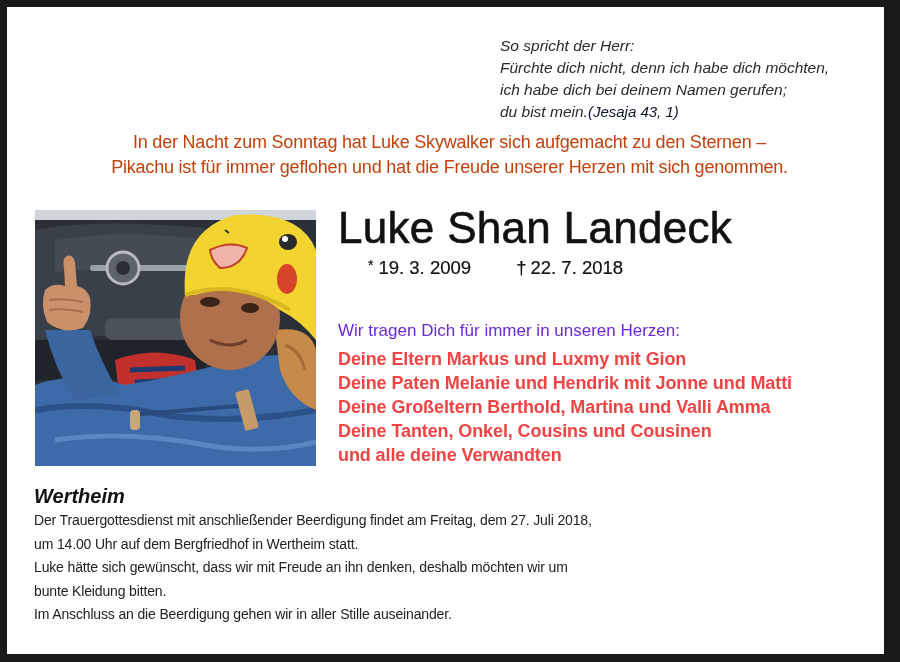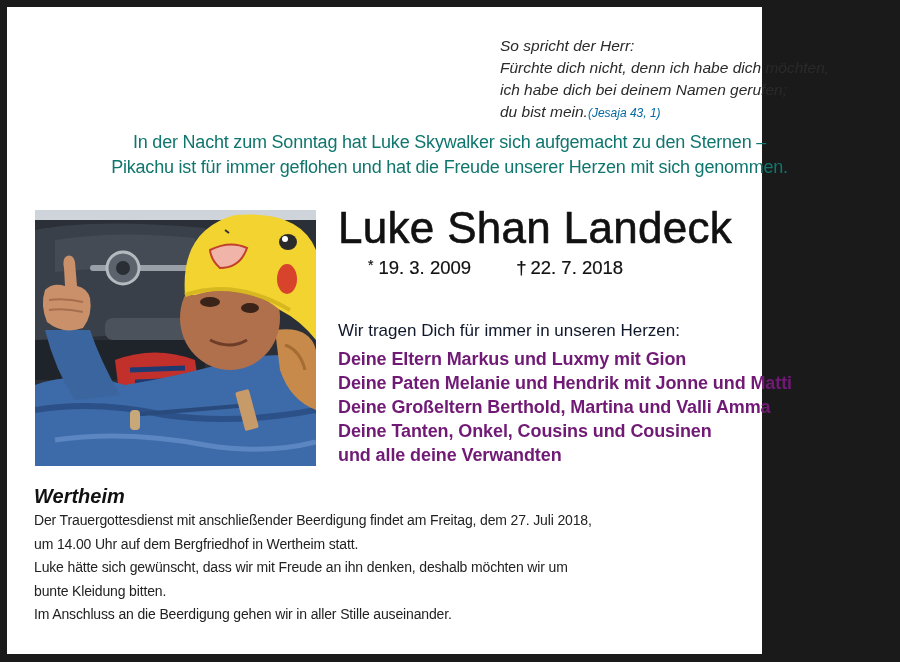--- a/index.html
+++ b/index.html
@@ -12,54 +12,54 @@
       height: 662px;
       position: relative;
       overflow: hidden;
       font-family: "Liberation Sans", "DejaVu Sans", sans-serif;
       color: #1a1a1a;
     }
     .card {
       position: absolute;
       left: 7px;
       top: 7px;
-      width: 755px;
+      width: 877px;
       height: 647px;
       background: #ffffff;
     }
     
     .verse {
       position: absolute;
       left: 493px;
       top: 28px;
       width: 375px;
       font-style: italic;
       font-size: 15.5px;
       line-height: 22px;
       color: #2a2a2a;
     }
     .verse .line { display: block; white-space: nowrap; }
     .verse .last-line {
       display: flex;
       align-items: baseline;
     }
     .verse .source {
-      font-size: 12px;
-      color: #0369a1;
+      font-size: 15px;
+      color: #0f172a;
     }
     
     .intro {
       position: absolute;
       left: 20px;
       top: 123px;
       width: 845px;
       text-align: center;
       font-size: 18px;
       line-height: 25px;
-      color: #0f766e;
+      color: #c2410c;
       letter-spacing: -0.2px;
     }
     .intro .line { display: block; white-space: nowrap; }
     
     .photo {
       position: absolute;
       left: 28px;
       top: 203px;
       width: 281px;
       height: 256px;
@@ -91,31 +91,31 @@
     .dates .born { display: inline-block; margin-left: 30px; }
     .dates .died { display: inline-block; margin-left: 40px; }
     .dates .sym { margin-right: 4px; }
     .dates .born .sym { font-size: 14px; position: relative; top: -4px; margin-right: 5px; }
     
     .tagline {
       position: absolute;
       left: 331px;
       top: 314px;
       font-size: 17px;
-      color: #0f172a;
+      color: #6d28d9;
       white-space: nowrap;
     }
     .mourners {
       position: absolute;
       left: 331px;
       top: 340px;
       font-size: 18px;
       line-height: 24px;
       font-weight: bold;
-      color: #701a75;
+      color: #ef4444;
     }
     .mourners .line { display: block; white-space: nowrap; letter-spacing: -0.1px; }
     
     .place {
       position: absolute;
       left: 27px;
       top: 478px;
       font-size: 20px;
       font-weight: bold;
       color: #111;

